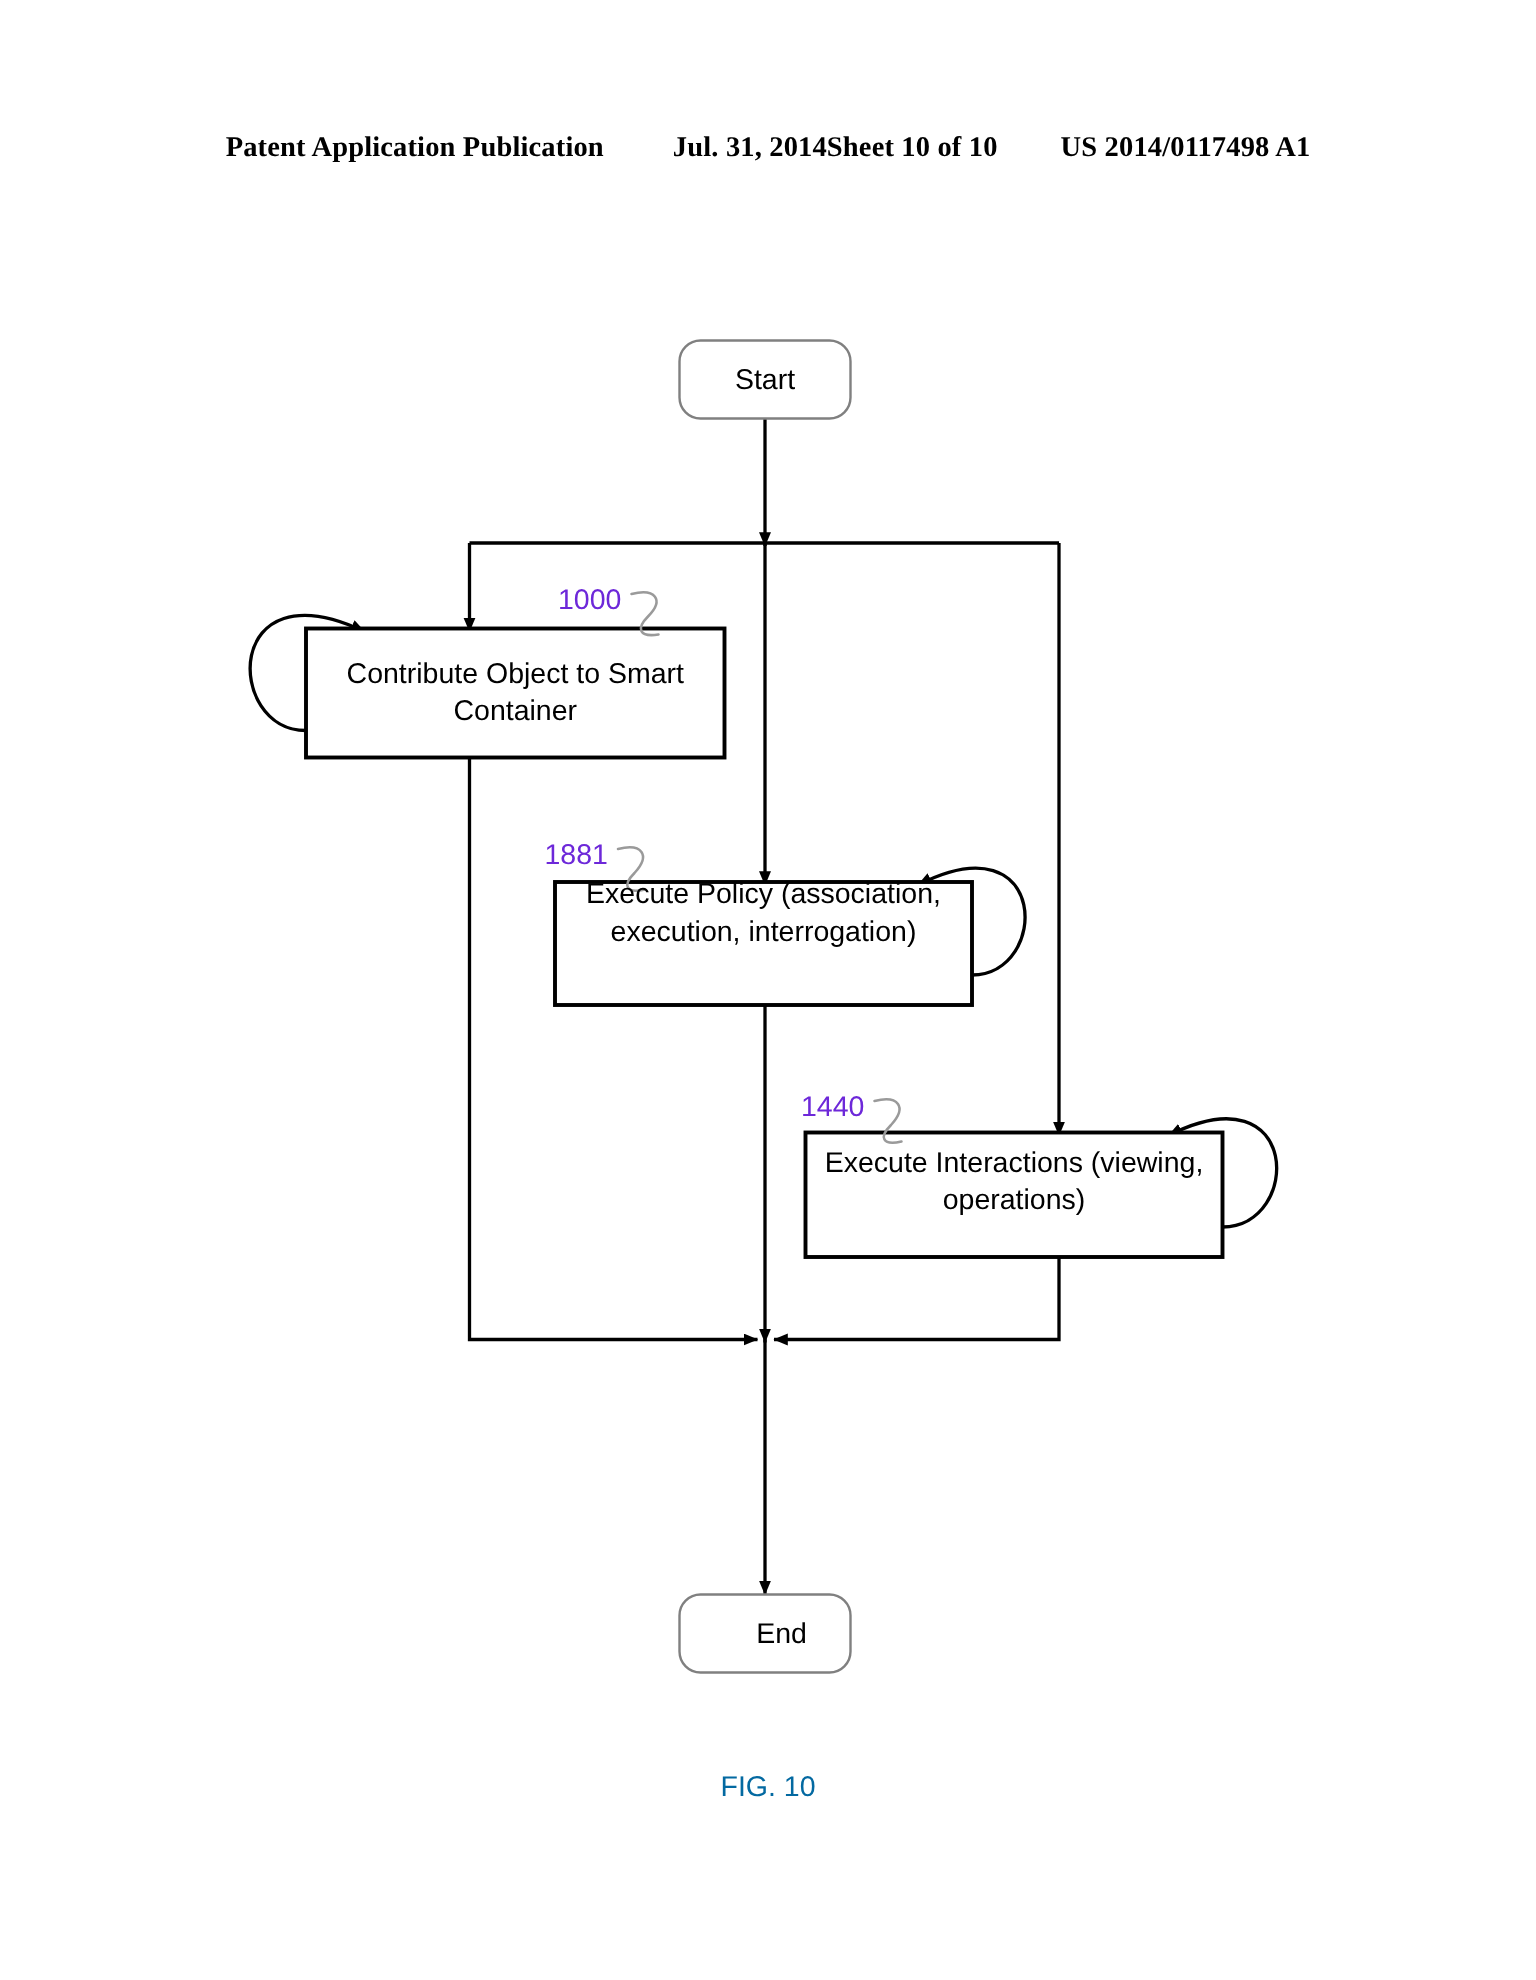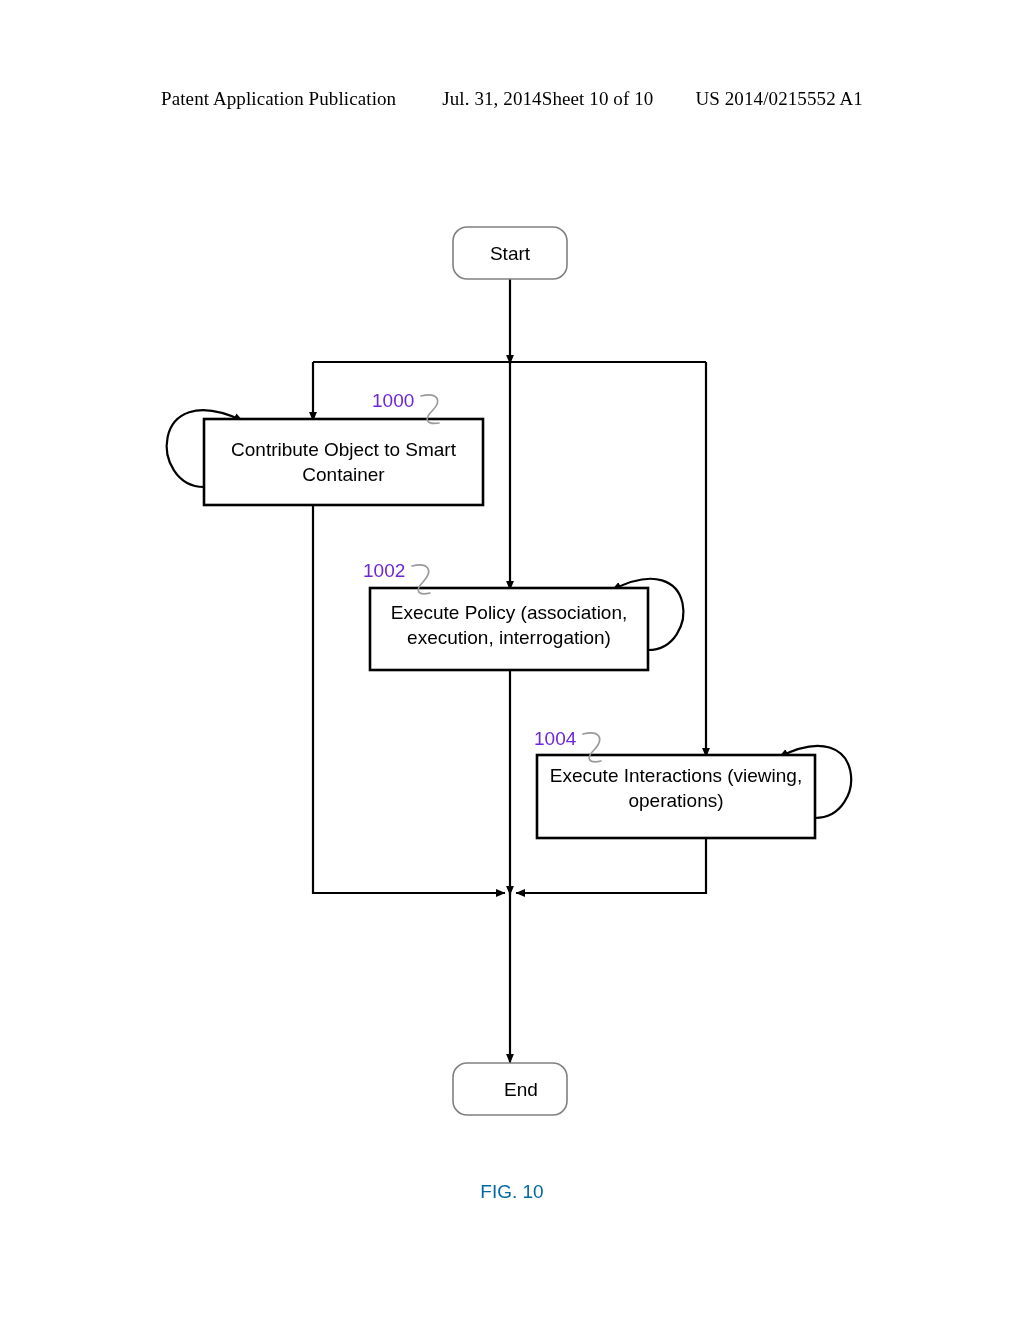--- a/index.html
+++ b/index.html
@@ -24,21 +24,21 @@
   
   .pub-header {
     position: absolute;
     top: 88px;
     left: 0;
     width: 1024px;
     display: flex;
     justify-content: center;
     align-items: center;
     font-family: "Liberation Serif", serif;
-    font-weight: normal;
+    font-weight: bold;
     font-size: 19px;
     color: #000000;
     letter-spacing: 0.1px;
     white-space: nowrap;
   }
   .pub-header .seg-title { margin-right: 46px; }
   .pub-header .seg-date  { margin-right: 0; }
   .pub-header .seg-sheet { margin-right: 42px; }
   .pub-header .seg-num   { margin-right: 0; }
 
@@ -83,21 +83,21 @@
 </style>
 </head>
 <body>
 
 <div class="page">
 
   <div class="pub-header">
     <span class="seg-title">Patent Application Publication</span>
     <span class="seg-date">Jul. 31, 2014</span>
     <span class="seg-sheet">Sheet 10 of 10</span>
-    <span class="seg-num">US 2014/0215552 A1</span>
+    <span class="seg-num">US 2014/0117498 A1</span>
   </div>
 
   <svg class="figure-canvas" viewBox="0 0 1024 1320">
     <defs>
       <marker id="arrowFilled" markerWidth="12" markerHeight="12" refX="9.2" refY="4" orient="auto" markerUnits="userSpaceOnUse">
         <path d="M0,0 L9.6,4 L0,8 z" fill="#000000"></path>
       </marker>
     </defs>
 
     <g stroke="#000000" stroke-width="2.2" fill="none">
@@ -141,27 +141,27 @@
       <path d="M421,396 C437,392 443,400 432,411 C424,419 426,425 439,423"></path>
       <path d="M412,566 C428,562 434,570 423,582 C415,590 417,596 430,593"></path>
       <path d="M583,734 C599,730 605,738 594,750 C586,758 588,764 601,761"></path>
     </g>
   </svg>
 
   <div class="node-label" style="left:453px; top:227px; width:114px; height:52px;">Start</div>
 
   <div class="node-label" style="left:214px; top:419px; width:259px; height:86px;">Contribute Object to Smart Container</div>
 
-  <div class="node-label" style="left:378px; top:572px; width:262px; height:105px;">Execute Policy (association, execution, interrogation)</div>
+  <div class="node-label" style="left:378px; top:556px; width:262px; height:105px;">Execute Policy (association, execution, interrogation)</div>
 
   <div class="node-label" style="left:545px; top:755px; width:262px; height:66px;">Execute Interactions (viewing, operations)</div>
 
   <div class="node-label" style="left:453px; top:1063px; width:136px; height:52px;">End</div>
 
   <div class="ref-label" style="left:372px; top:390px;">1000</div>
 
-  <div class="ref-label" style="left:363px; top:560px;">1002</div>
+  <div class="ref-label" style="left:363px; top:560px;">1881</div>
 
-  <div class="ref-label" style="left:534px; top:728px;">1004</div>
+  <div class="ref-label" style="left:534px; top:728px;">1440</div>
 
   <div class="fig-caption">FIG. 10</div>
 
 </div>
 
 </body></html>

